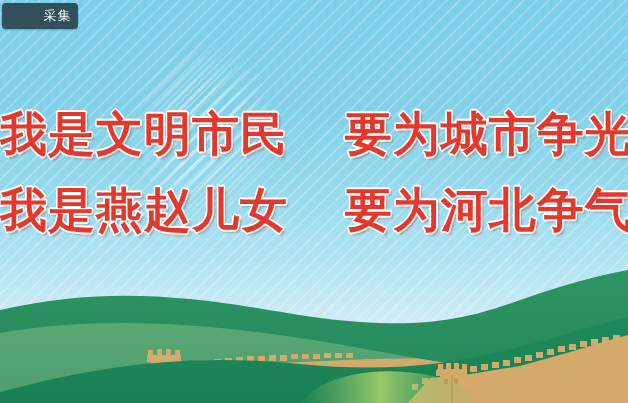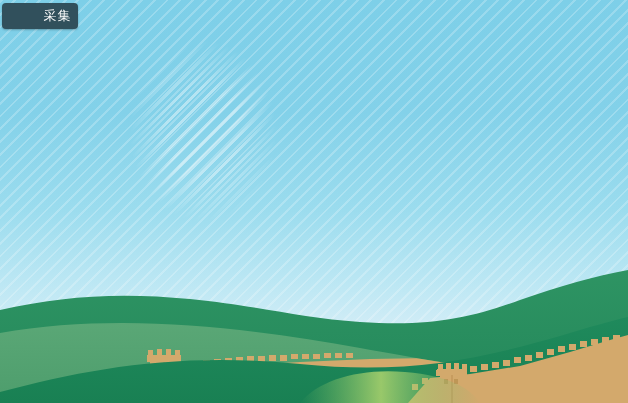--- a/index.html
+++ b/index.html
@@ -238,17 +238,27 @@
       </g>
       <rect x="451" y="375" width="2" height="28" fill="#c09557" opacity=".6"></rect>
     </g>
 
     <g>
       <path d="M300,403 C318,380 360,368 405,372 C450,376 470,388 480,403 Z" fill="url(#gGlow)" opacity=".85"></path>
     </g>
   </svg>
 
   <div class="slogan-block">
+    <div class="slogan-line">
+      <span>我是文明市民</span>
+      <span class="slogan-gap"></span>
+      <span>要为城市争光</span>
+    </div>
+    <div class="slogan-line">
+      <span>我是燕赵儿女</span>
+      <span class="slogan-gap"></span>
+      <span>要为河北争气</span>
+    </div>
   </div>
 
   <div class="capture-btn">采集</div>
 
 </div>
 
 </body></html>

